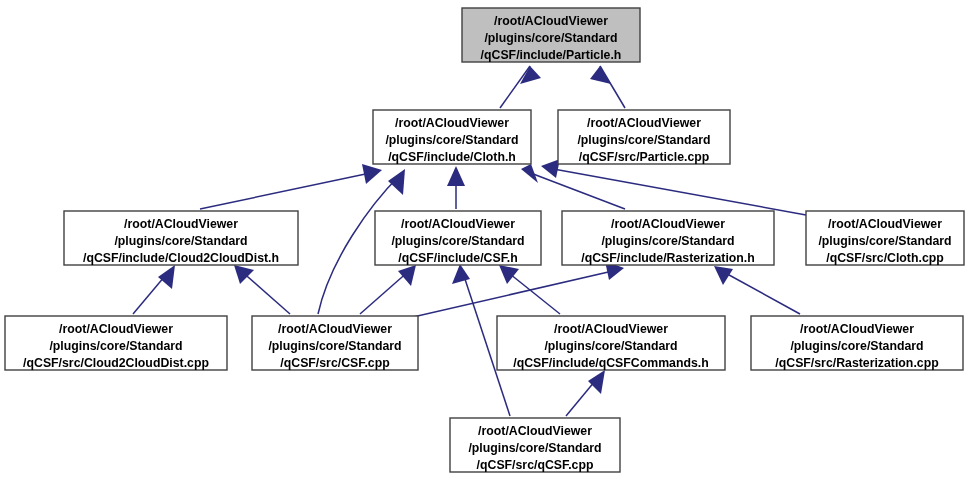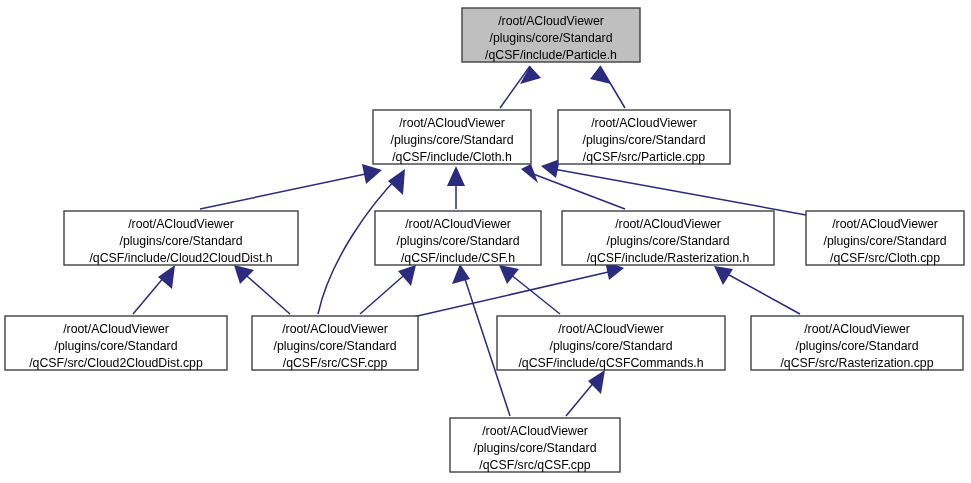--- a/index.html
+++ b/index.html
@@ -7,20 +7,21 @@
     padding: 0;
     background: #ffffff;
   }
   #graph-root {
     position: relative;
     width: 971px;
     height: 483px;
     background: #ffffff;
     font-family: "Liberation Sans", sans-serif;
     overflow: hidden;
+    font-weight: bold;
   }
   svg.graph-canvas {
     position: absolute;
     left: 0;
     top: 0;
     width: 971px;
     height: 483px;
   }
   .node-box {
     fill: #ffffff;

